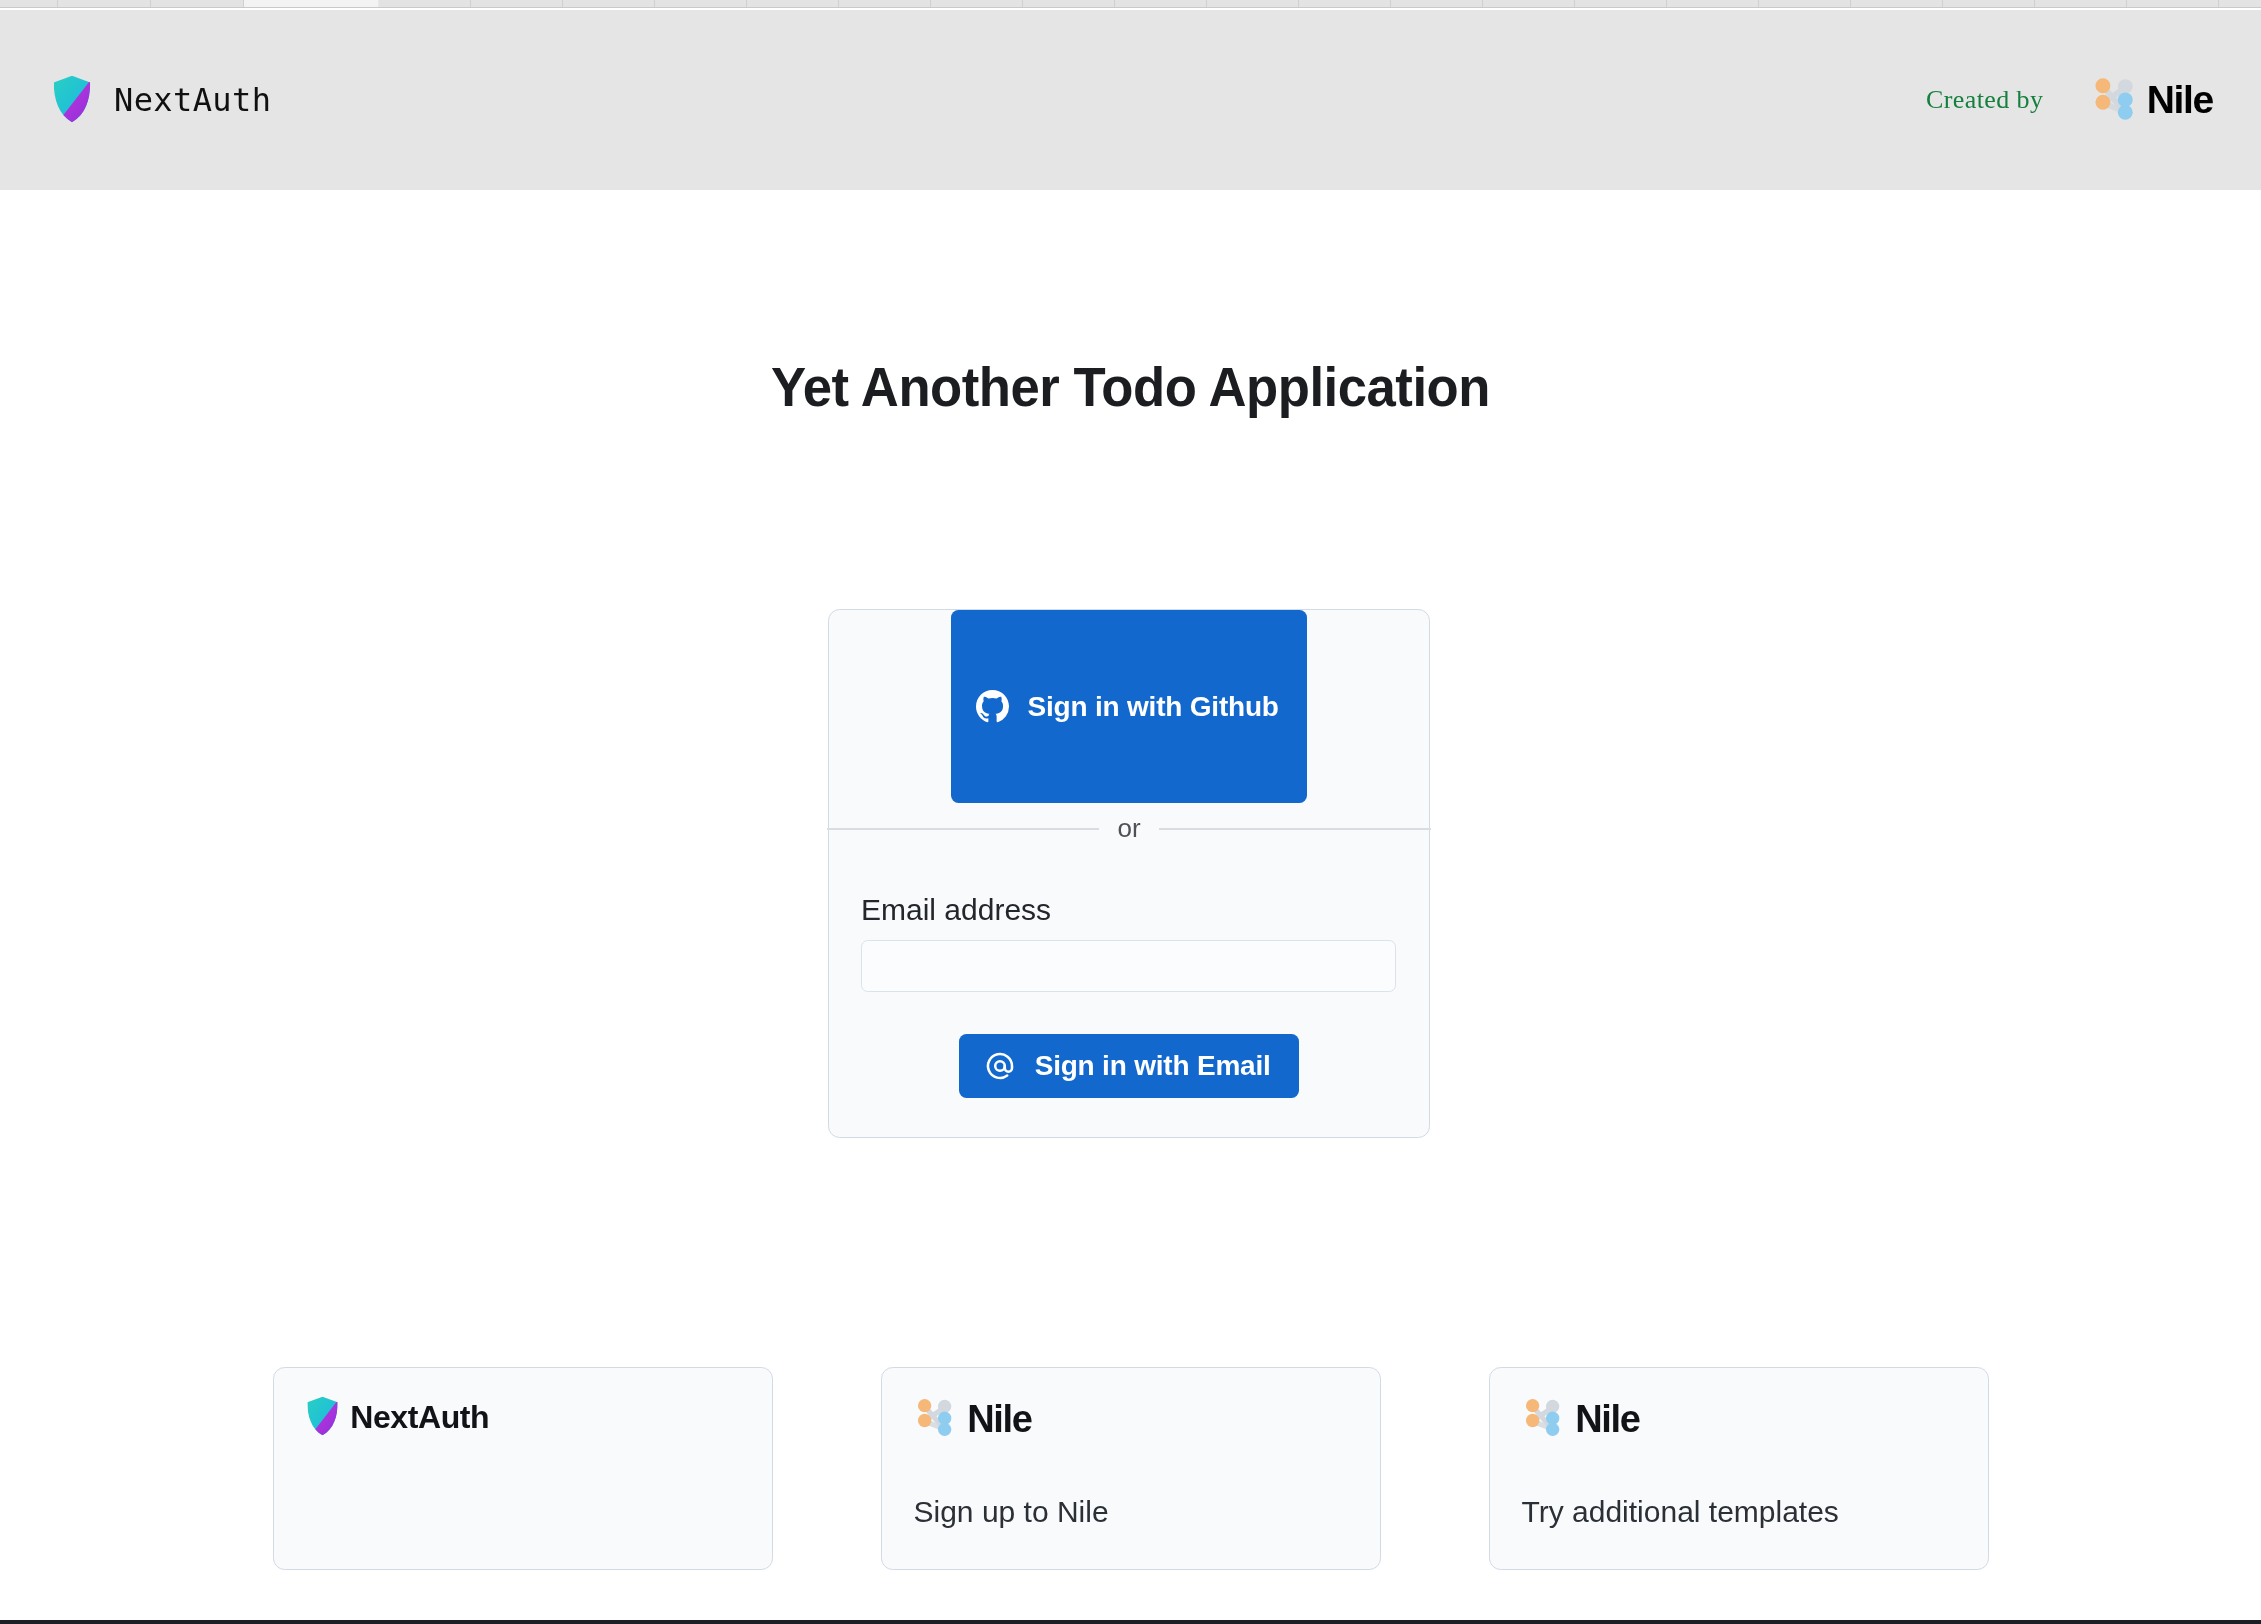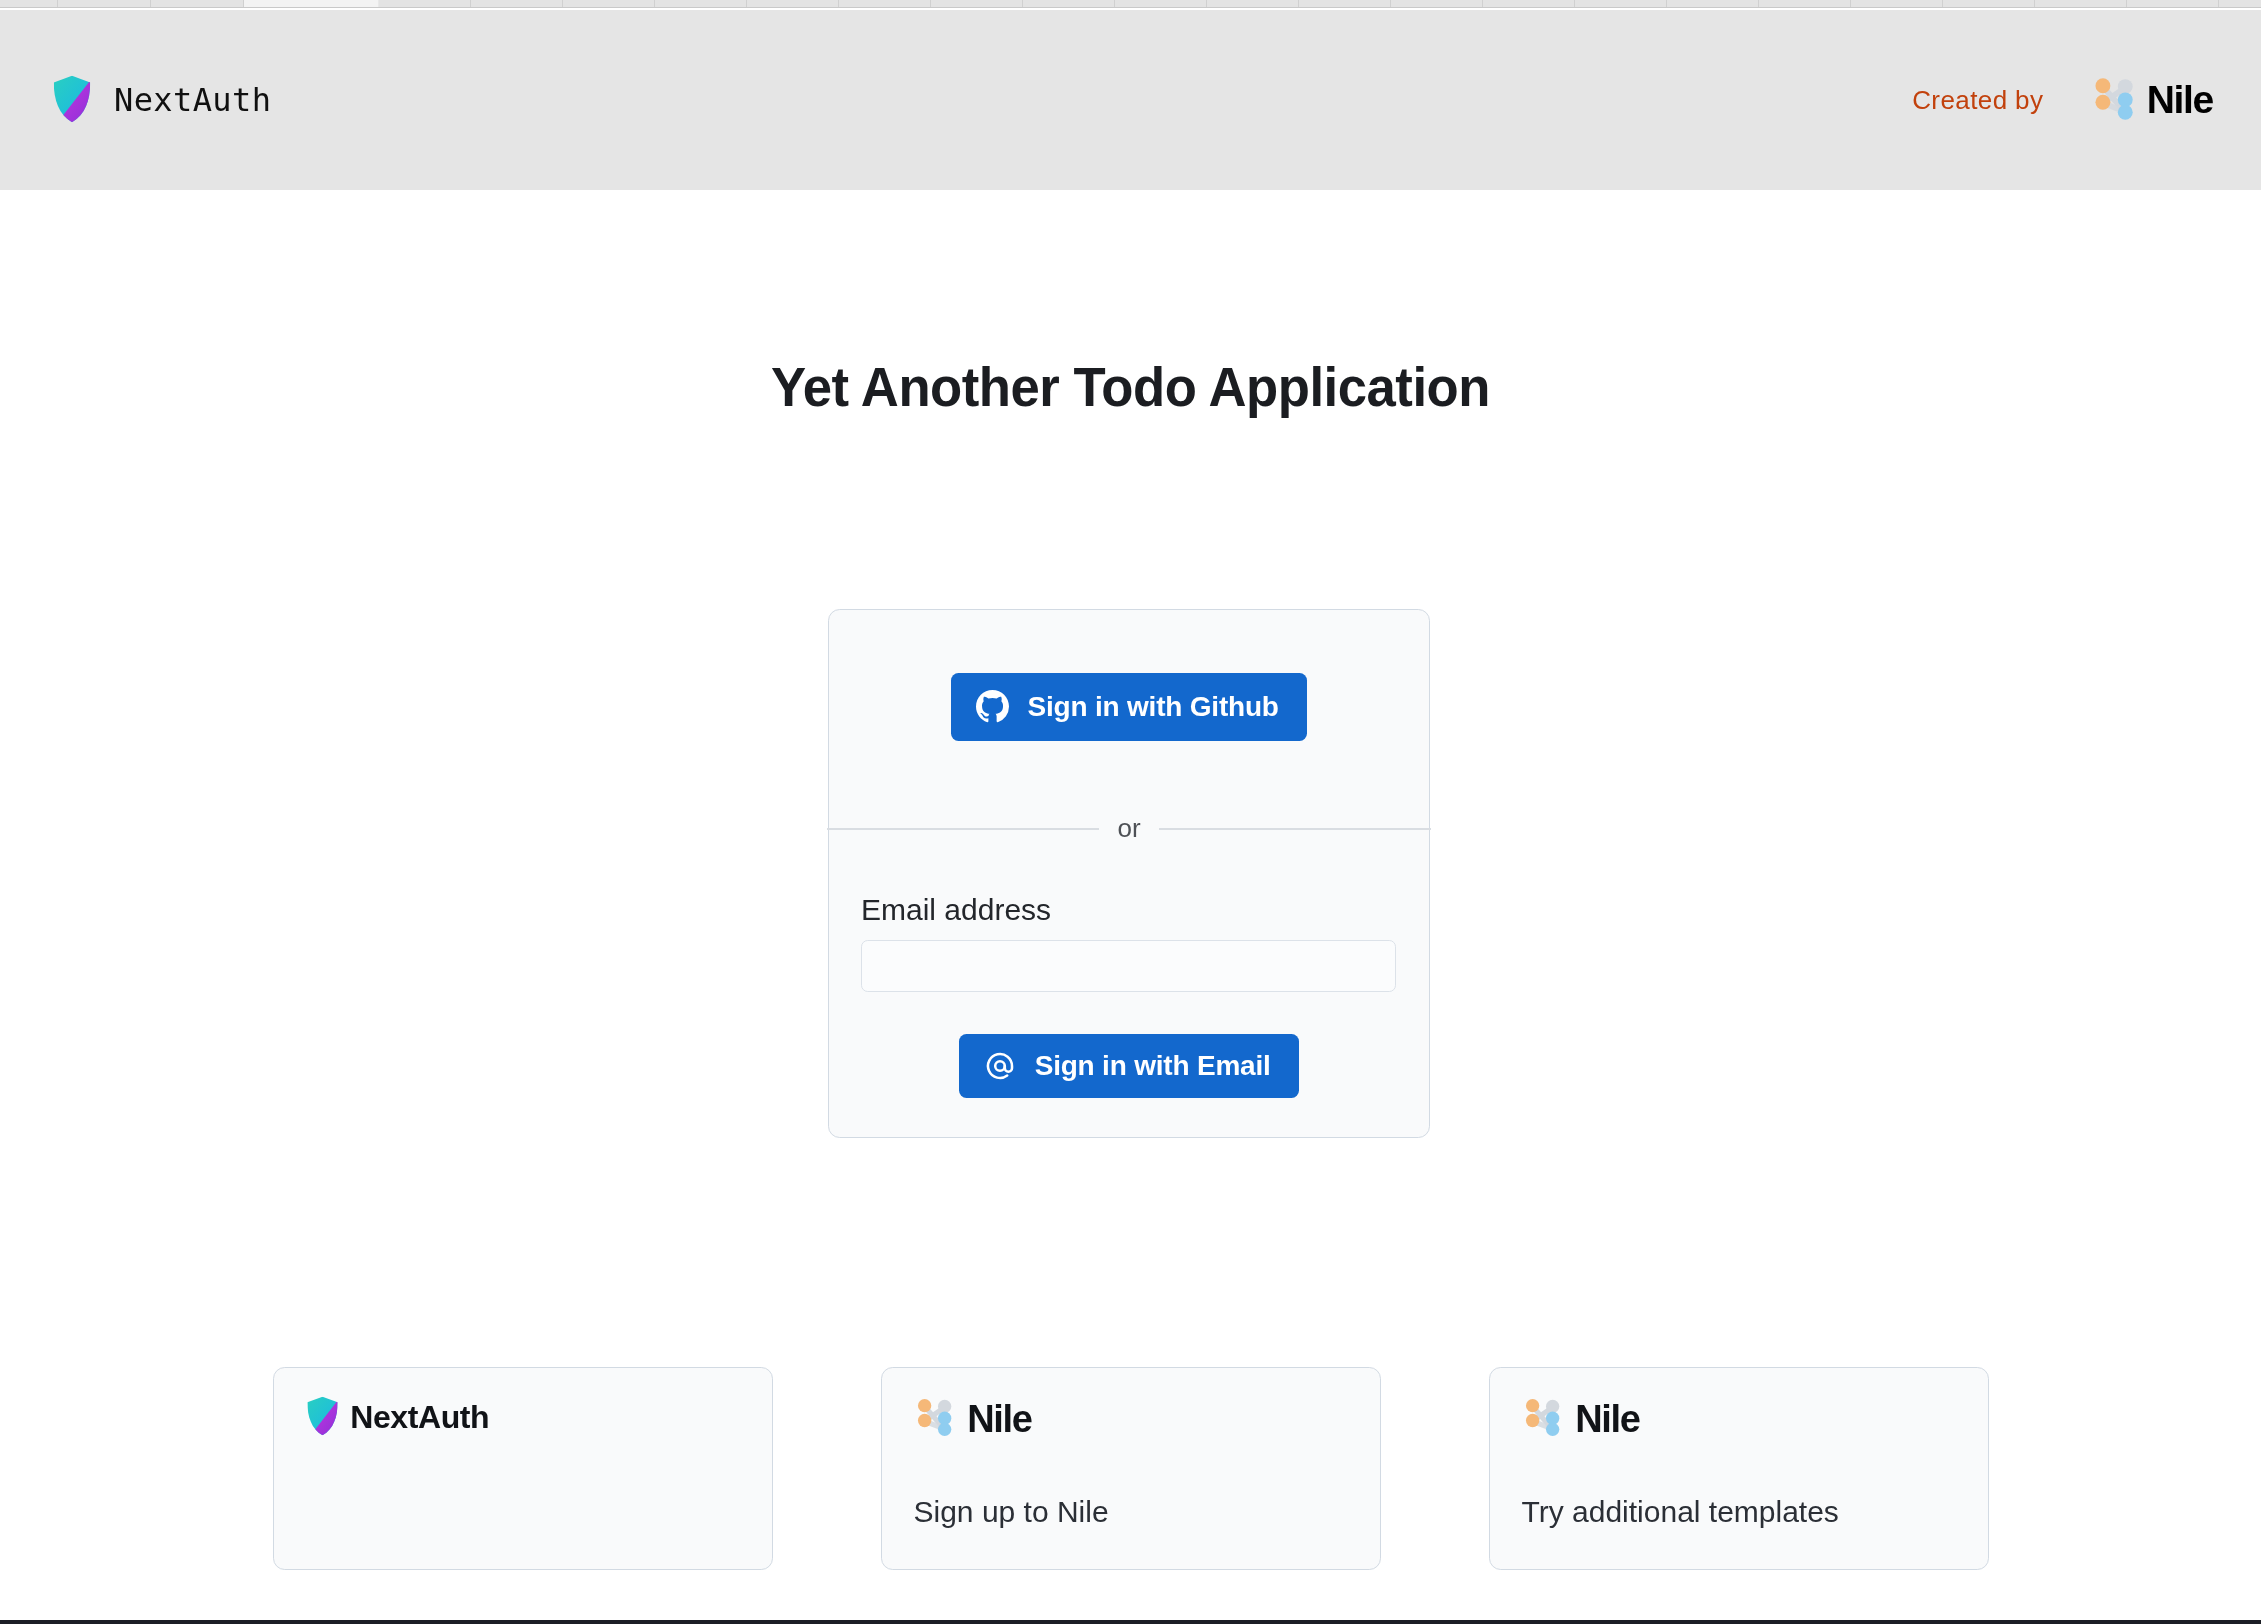--- a/index.html
+++ b/index.html
@@ -44,23 +44,23 @@
   }
   .brand { display: flex; align-items: center; gap: 22px; }
   .brand-name {
     font-family: "DejaVu Sans Mono", "Liberation Mono", monospace;
     font-size: 32px;
     color: #101010;
     letter-spacing: 0.4px;
   }
   .created-by { display: flex; align-items: center; gap: 48px; }
   .created-by-label {
-    font-family: Liberation Sans, sans-serif;
+    font-family: Liberation Serif, serif;
     font-size: 26px;
-    color: #c2410c;
+    color: #15803d;
     letter-spacing: 0.4px;
   }
   .nile-lockup { display: flex; align-items: center; gap: 8.3px; }
   .nile-word {
     font-size: 39px;
     font-weight: bold;
     color: #000000;
     letter-spacing: -1.3px;
   }
 
@@ -84,21 +84,20 @@
     width: 602px; height: 529px;
     background: #f9fafb;
     border: 1.7px solid #d2dae3;
     border-radius: 11.7px;
     display: flex;
     flex-direction: column;
   }
   .oauth-area {
     height: 193px;
     display: flex;
-    align-items: center;
     justify-content: center;
   }
   .divider-row {
     display: flex;
     align-items: center;
     gap: 18.3px;
     padding: 0;
     margin: 12px -1.7px;
     position: relative;
   }

